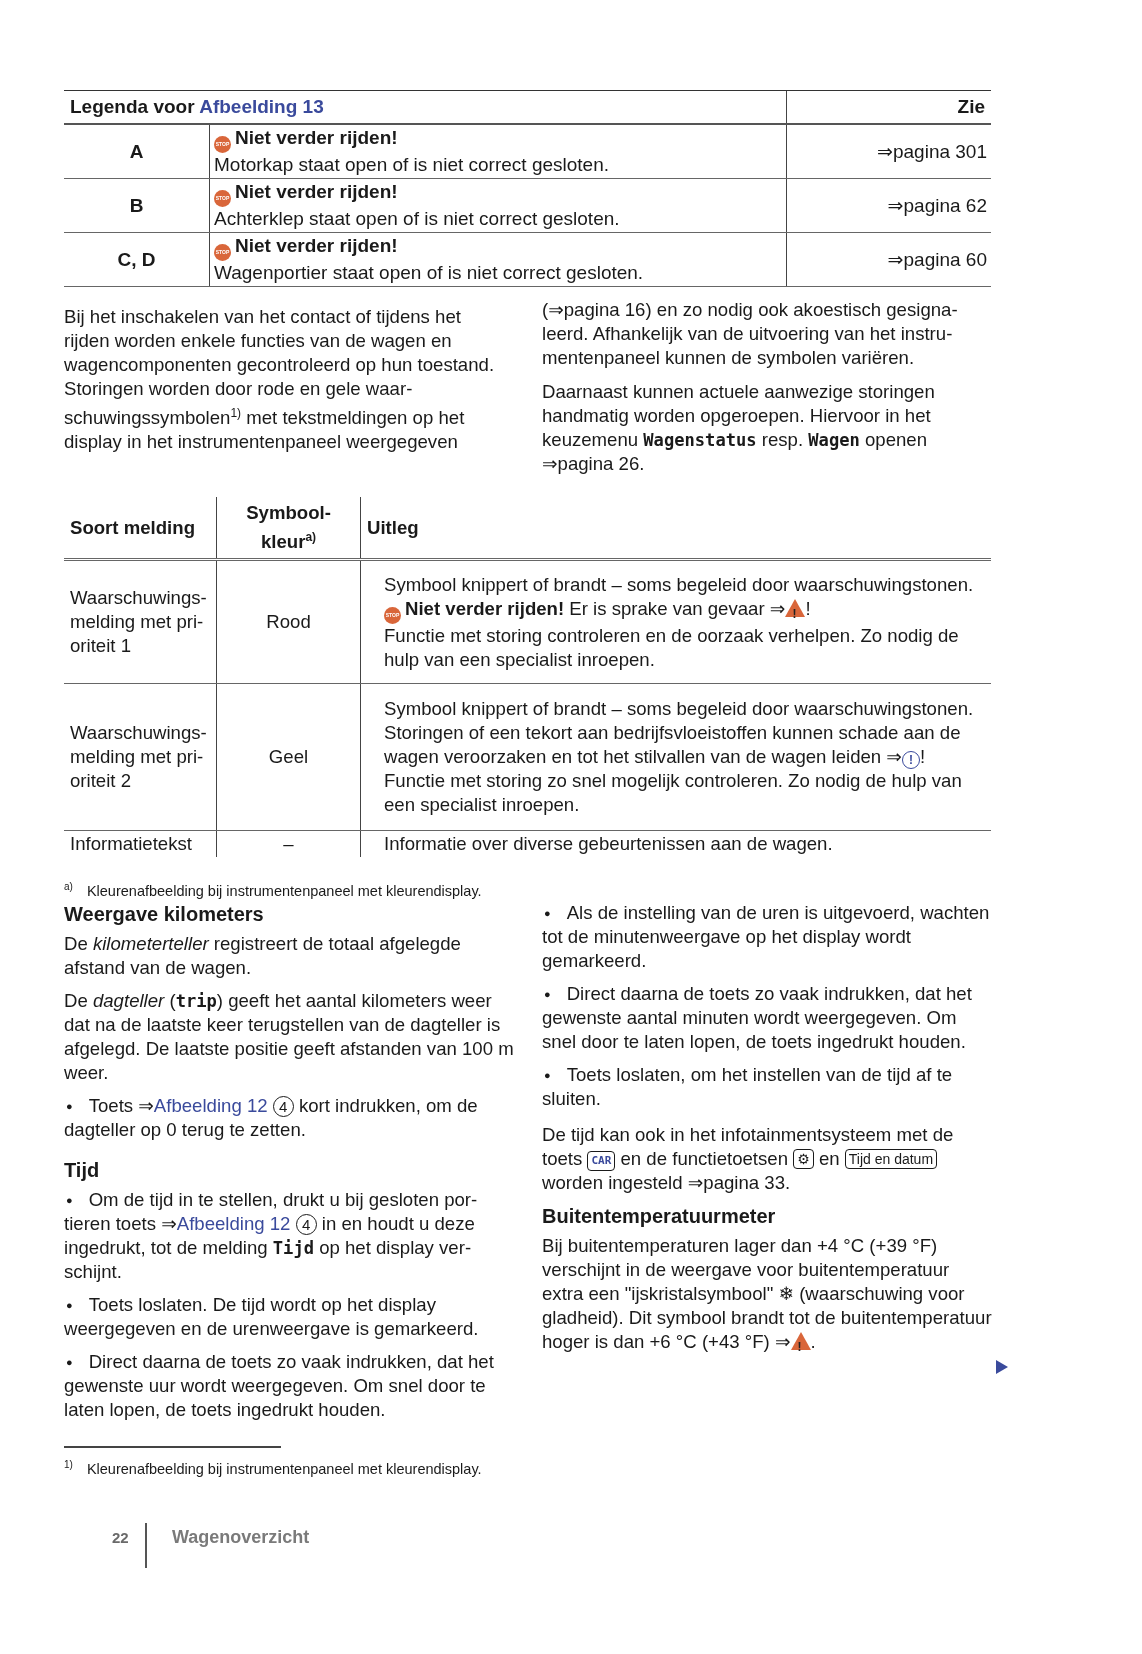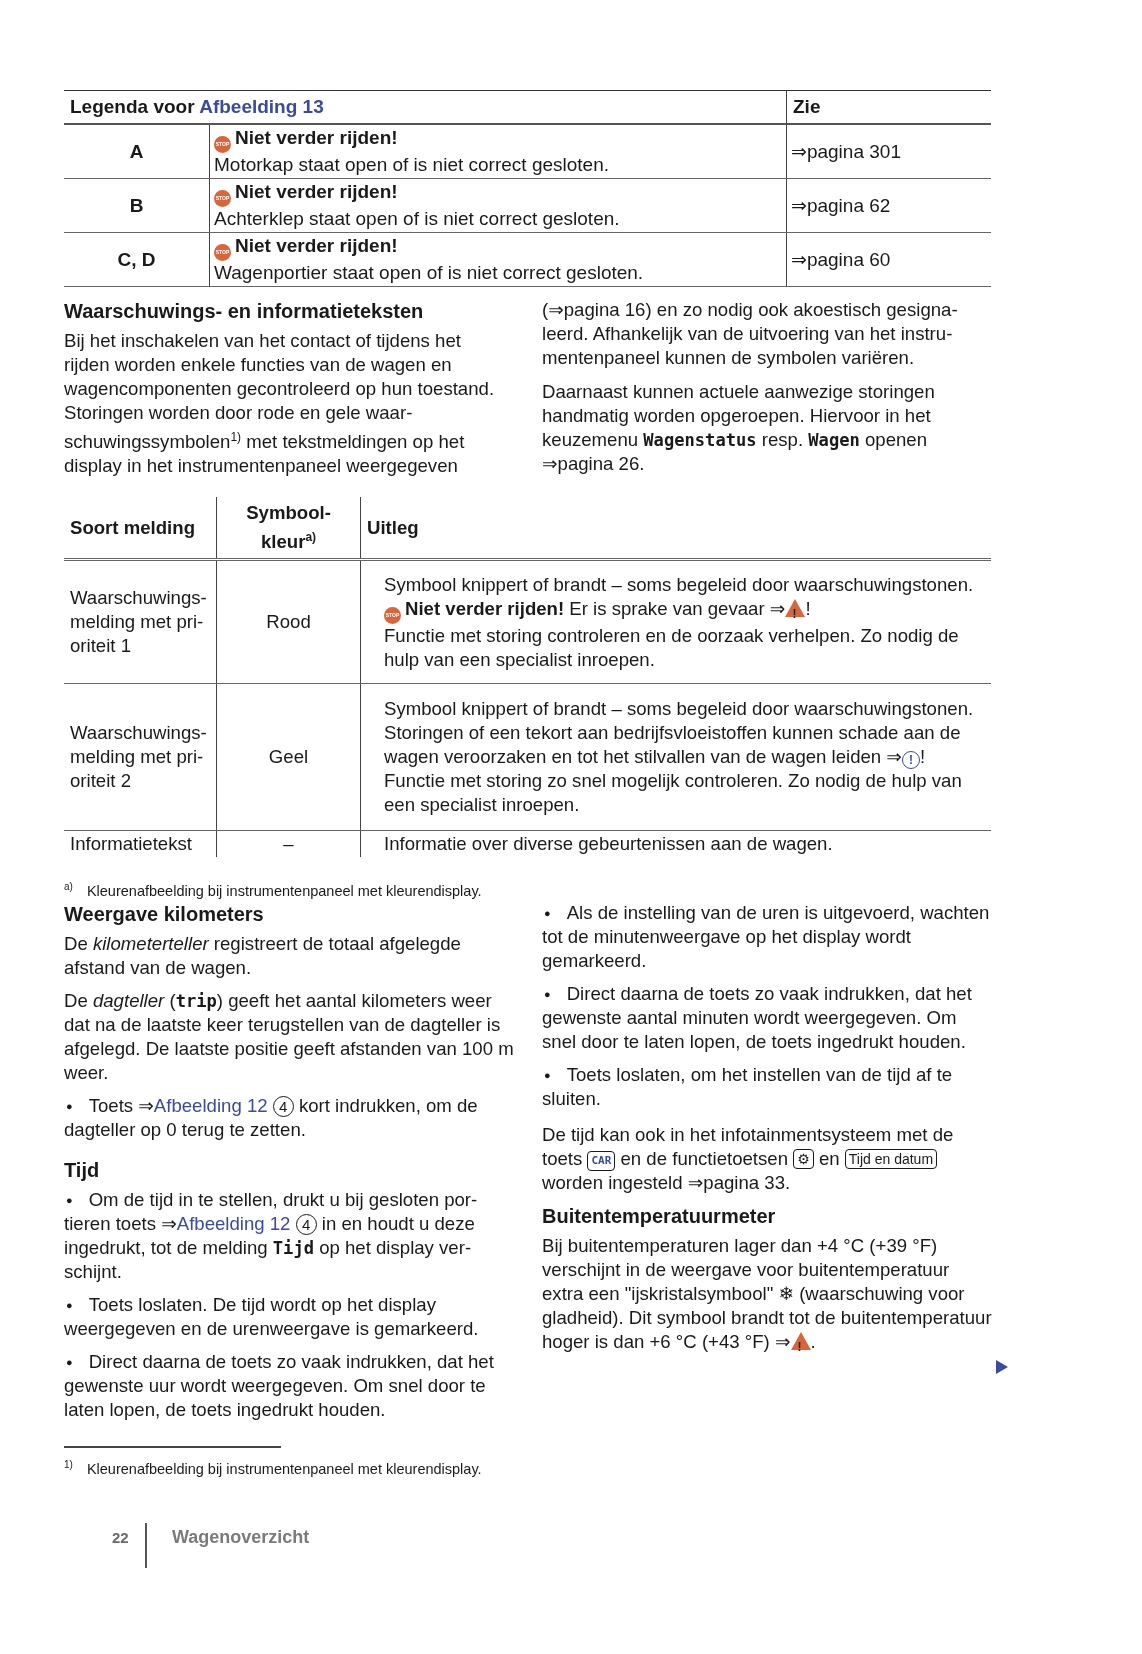--- a/index.html
+++ b/index.html
@@ -26,21 +26,21 @@
   .keycap.car { color:#3a4a9c; font-weight:bold; font-size:11px; font-family:"DejaVu Sans Mono", monospace; }
 
   
   table { border-collapse:collapse; }
   .legend { left:64px; top:90px; width:927px; font-size:19px; }
   .legend th { text-align:left; font-weight:bold; padding:4px 6px; height:24px;
                border-top:1.5px solid #333; border-bottom:2.5px solid #555; }
   .legend td { border-bottom:1.5px solid #666; padding:1px 4px; line-height:24px; vertical-align:middle; }
   .legend td.key { text-align:center; font-weight:bold; width:137px; }
   .legend td.desc { border-left:1.5px solid #444; width:568px; }
-  .legend td.see, .legend th.see { border-left:1.5px solid #444; }
+  .legend td.see, .legend th.see { border-left:1.5px solid #444;text-align:right; }
   .legend tr.row td { height:51px; }
 
   h2 { margin:0; font-size:20px; font-weight:bold; }
   p { margin:0; }
   .col { font-size:18.6px; line-height:24px; }
   .col p { margin-bottom:9px; }
 
   
   .msg { left:64px; top:497px; width:927px; font-size:18.6px; line-height:24px; }
   .msg th { font-weight:bold; padding:4px 6px; border-bottom:3px double #666; height:46px; vertical-align:middle; text-align:left; }
@@ -93,21 +93,20 @@
     <td class="desc">
       <div><span class="stop">STOP</span><b>Niet verder rijden!</b></div>
       <div>Wagenportier staat open of is niet correct gesloten.</div>
     </td>
     <td class="see"><span>⇒</span><span>pagina 60</span></td>
   </tr>
 </tbody>
   </table>
 
 <div class="abs col" style="left:64px; top:299px; width:440px;">
-  <h2>Waarschuwings- en informatieteksten</h2>
   <p style="margin-top:6px;"><span>Bij het inschakelen van het contact of tijdens het rijden worden enkele functies van de wagen en wagencomponenten gecontroleerd op hun toe­stand. Storingen worden door rode en gele waar­schuwingssymbolen</span><sup style="font-size:12px;">1)</sup><span> met tekstmeldingen op het display in het instrumentenpaneel weergegeven</span></p>
 </div>
 
 <div class="abs col" style="left:542px; top:298px; width:450px;">
   <p>(⇒pagina 16) en zo nodig ook akoestisch gesigna­leerd. Afhankelijk van de uitvoering van het instru­mentenpaneel kunnen de symbolen variëren.</p>
   <p style="margin-top:10px;"><span>Daarnaast kunnen actuele aanwezige storingen handmatig worden opgeroepen. Hiervoor in het keuzemenu </span><span class="mono">Wagenstatus</span><span> resp. </span><span class="mono">Wagen</span><span> openen ⇒pagina 26.</span></p>
 </div>
 
 <table class="abs msg">
   <tbody>

